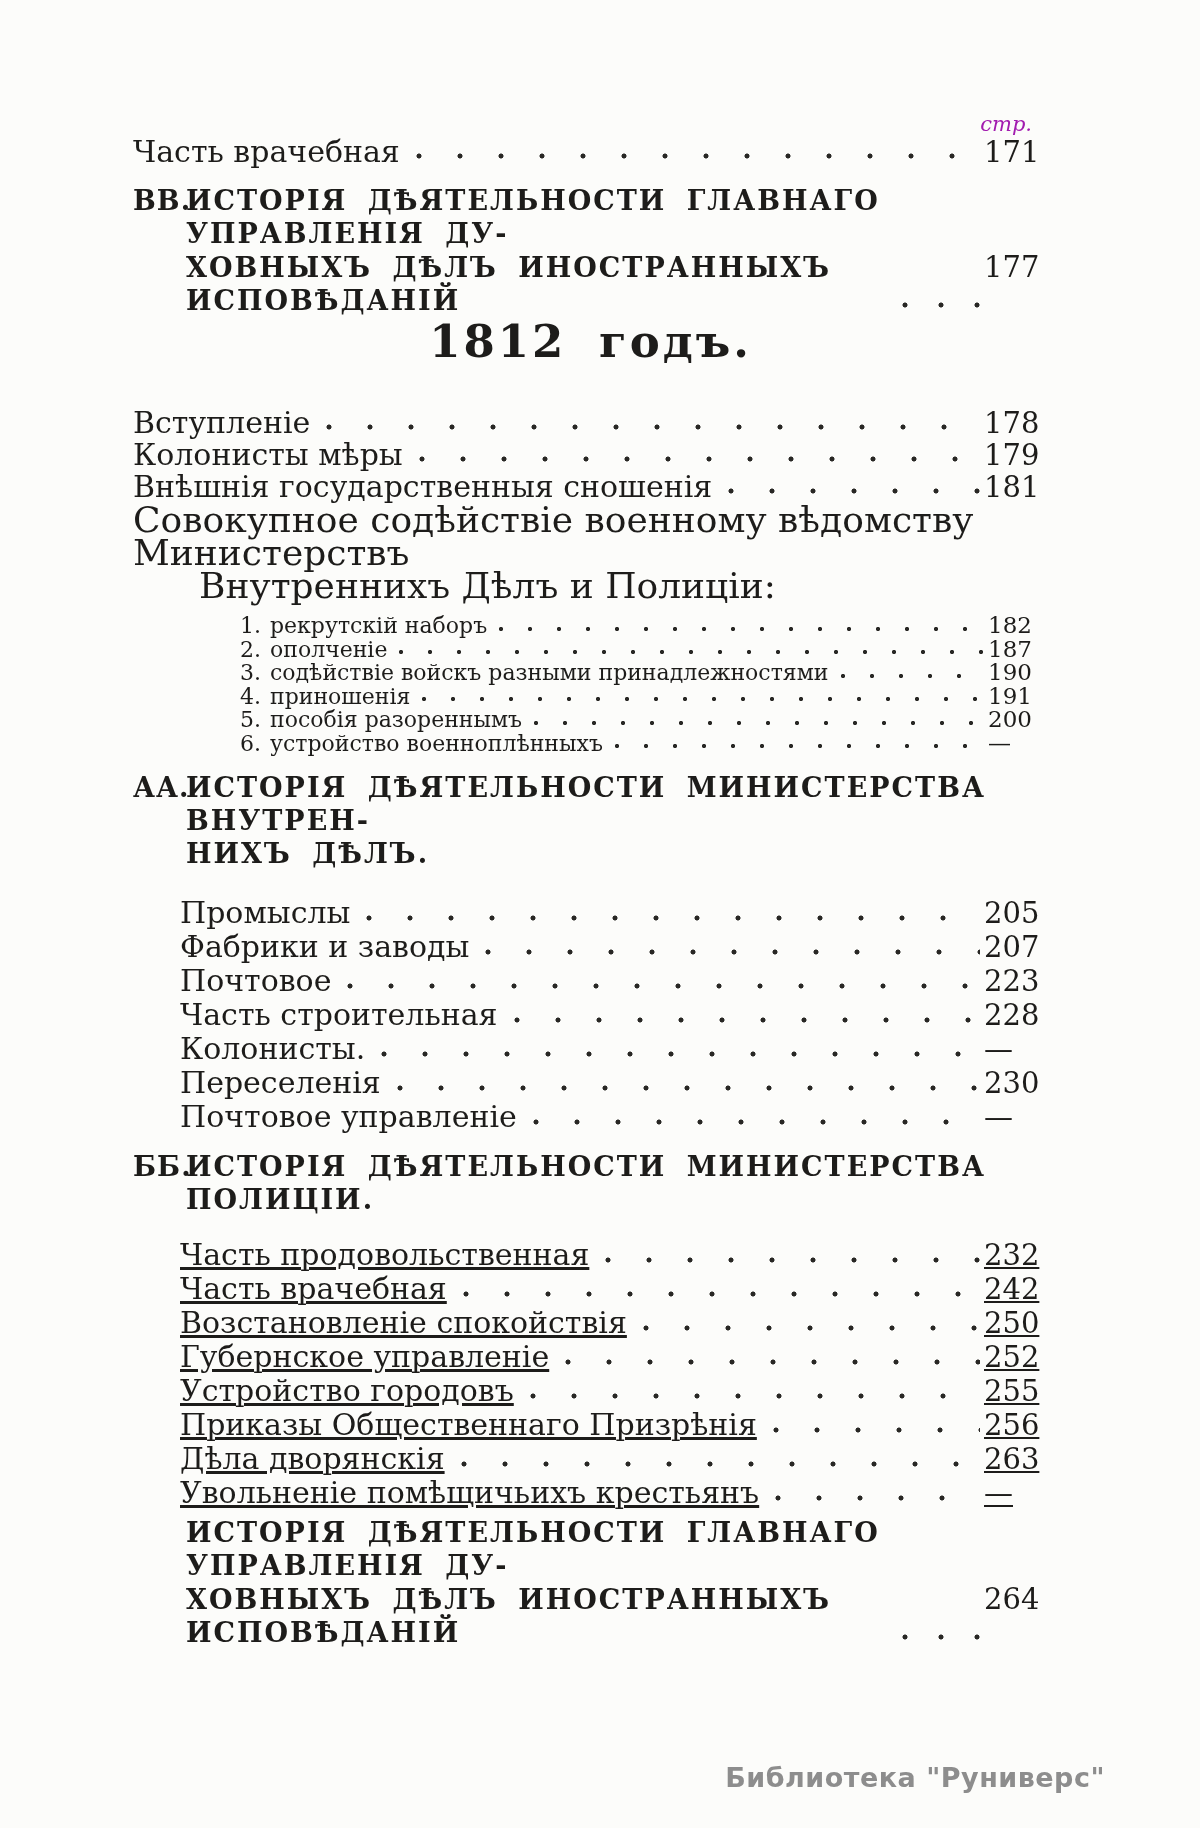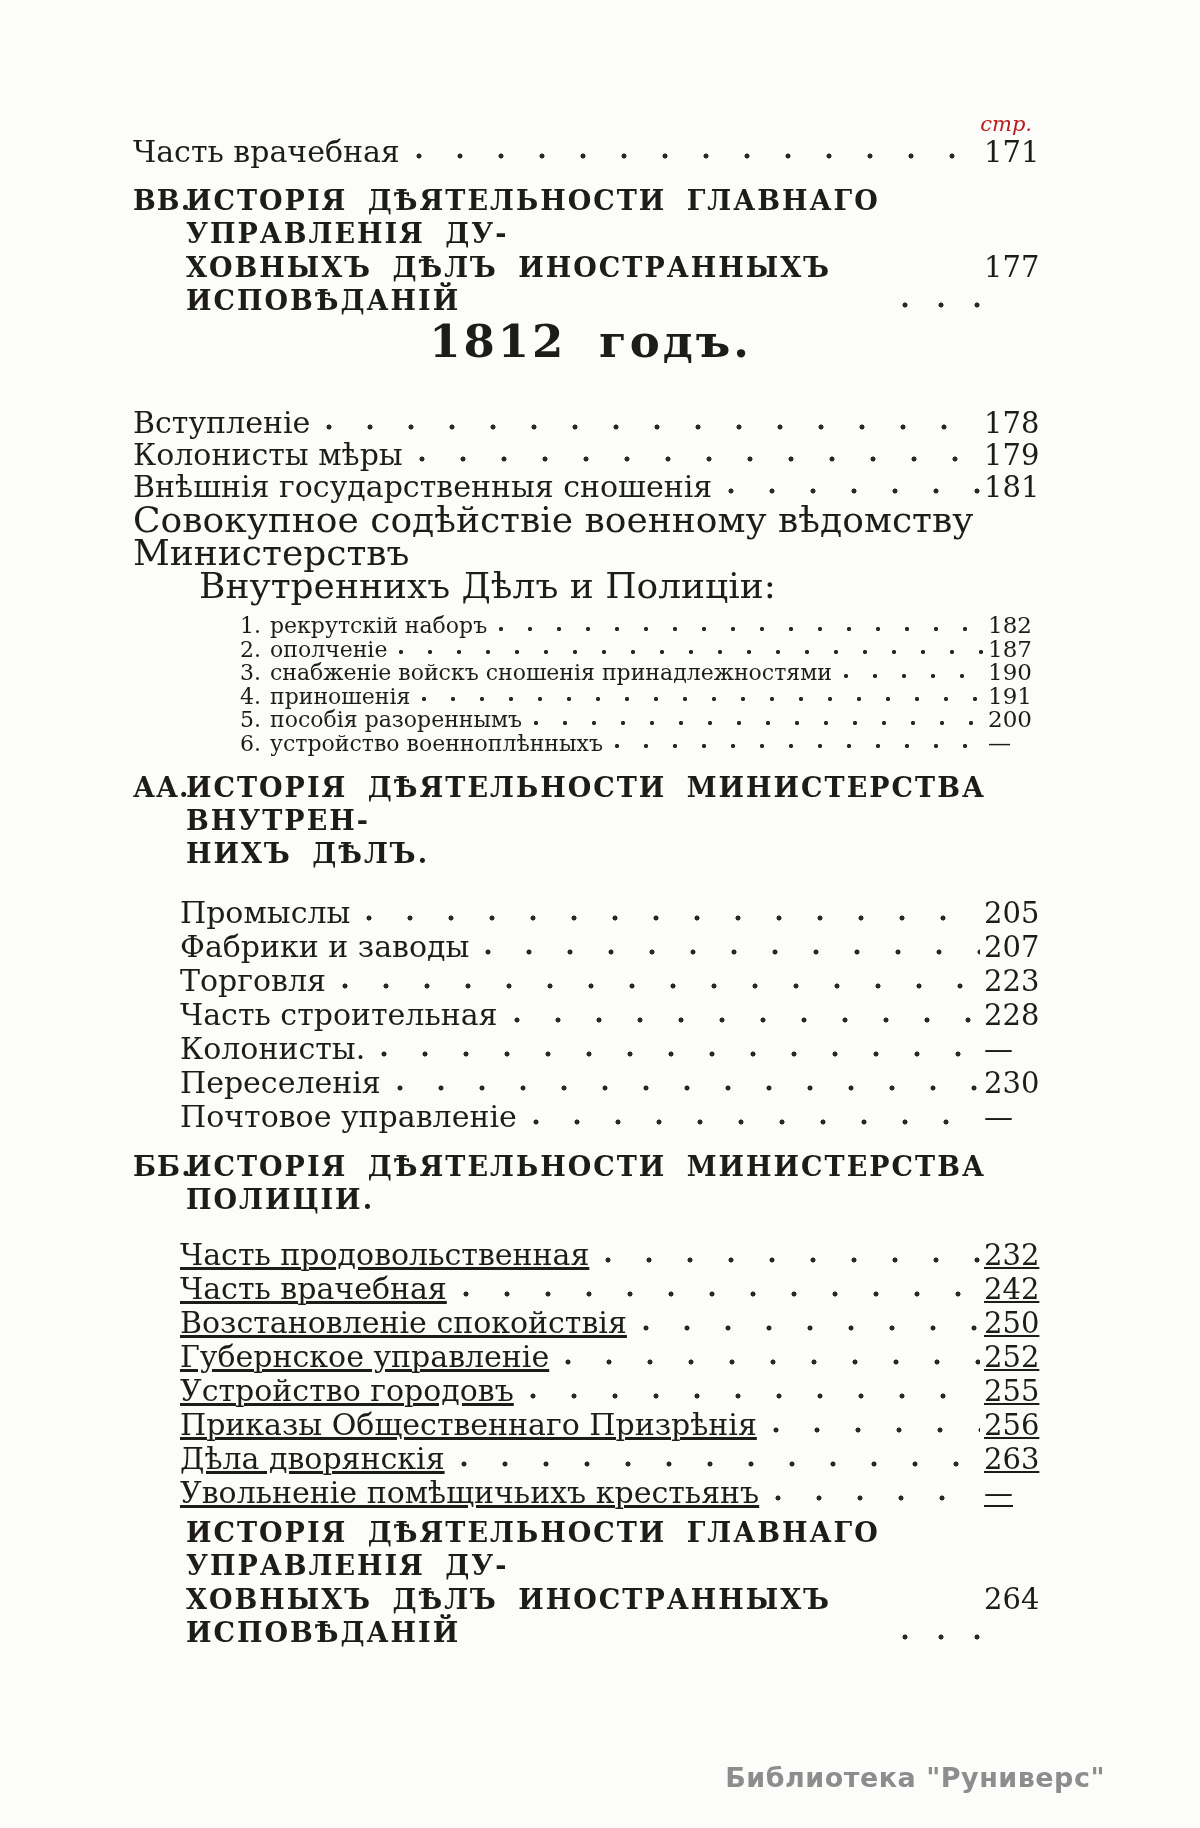--- a/index.html
+++ b/index.html
@@ -8,21 +8,21 @@
     width:1200px; height:1828px;
     background:#fcfcfa;
     font-family:"DejaVu Serif", serif;
     color:#1d1c1a;
     overflow:hidden;
   }
   .content { position:absolute; left:133px; top:112px; width:915px; }
 
   .col-head {
     text-align:right; padding-right:16px;
-    font-style:italic; font-size:21px; color:#b91c1c;
+    font-style:italic; font-size:21px; color:#a21caf;
     line-height:24px;
   }
 
   .row { display:flex; align-items:baseline; }
   .main-row { font-size:30px; line-height:32px; }
   .main-row .lbl { white-space:nowrap; }
   .pg { flex:none; width:64px; font-size:29px; }
 
   .leader {
     flex:1 1 auto; align-self:flex-end;
@@ -137,21 +137,21 @@
         <span class="pg">182</span>
       </div>
       <div class="row sub-row">
         <span class="num">2.</span>
         <span class="lbl">ополченіе</span>
         <span class="leader"></span>
         <span class="pg">187</span>
       </div>
       <div class="row sub-row">
         <span class="num">3.</span>
-        <span class="lbl">снабженіе войскъ сношенія принадлежностями</span>
+        <span class="lbl">содѣйствіе войскъ разными принадлежностями</span>
         <span class="leader"></span>
         <span class="pg">190</span>
       </div>
       <div class="row sub-row">
         <span class="num">4.</span>
         <span class="lbl">приношенія</span>
         <span class="leader"></span>
         <span class="pg">191</span>
       </div>
       <div class="row sub-row">
@@ -181,21 +181,21 @@
         <span class="lbl">Промыслы</span>
         <span class="leader"></span>
         <span class="pg">205</span>
       </div>
       <div class="row main-row aa-row">
         <span class="lbl">Фабрики и заводы</span>
         <span class="leader"></span>
         <span class="pg">207</span>
       </div>
       <div class="row main-row aa-row">
-        <span class="lbl">Торговля</span>
+        <span class="lbl">Почтовое</span>
         <span class="leader"></span>
         <span class="pg">223</span>
       </div>
       <div class="row main-row aa-row">
         <span class="lbl">Часть строительная</span>
         <span class="leader"></span>
         <span class="pg">228</span>
       </div>
       <div class="row main-row aa-row">
         <span class="lbl">Колонисты.</span>

